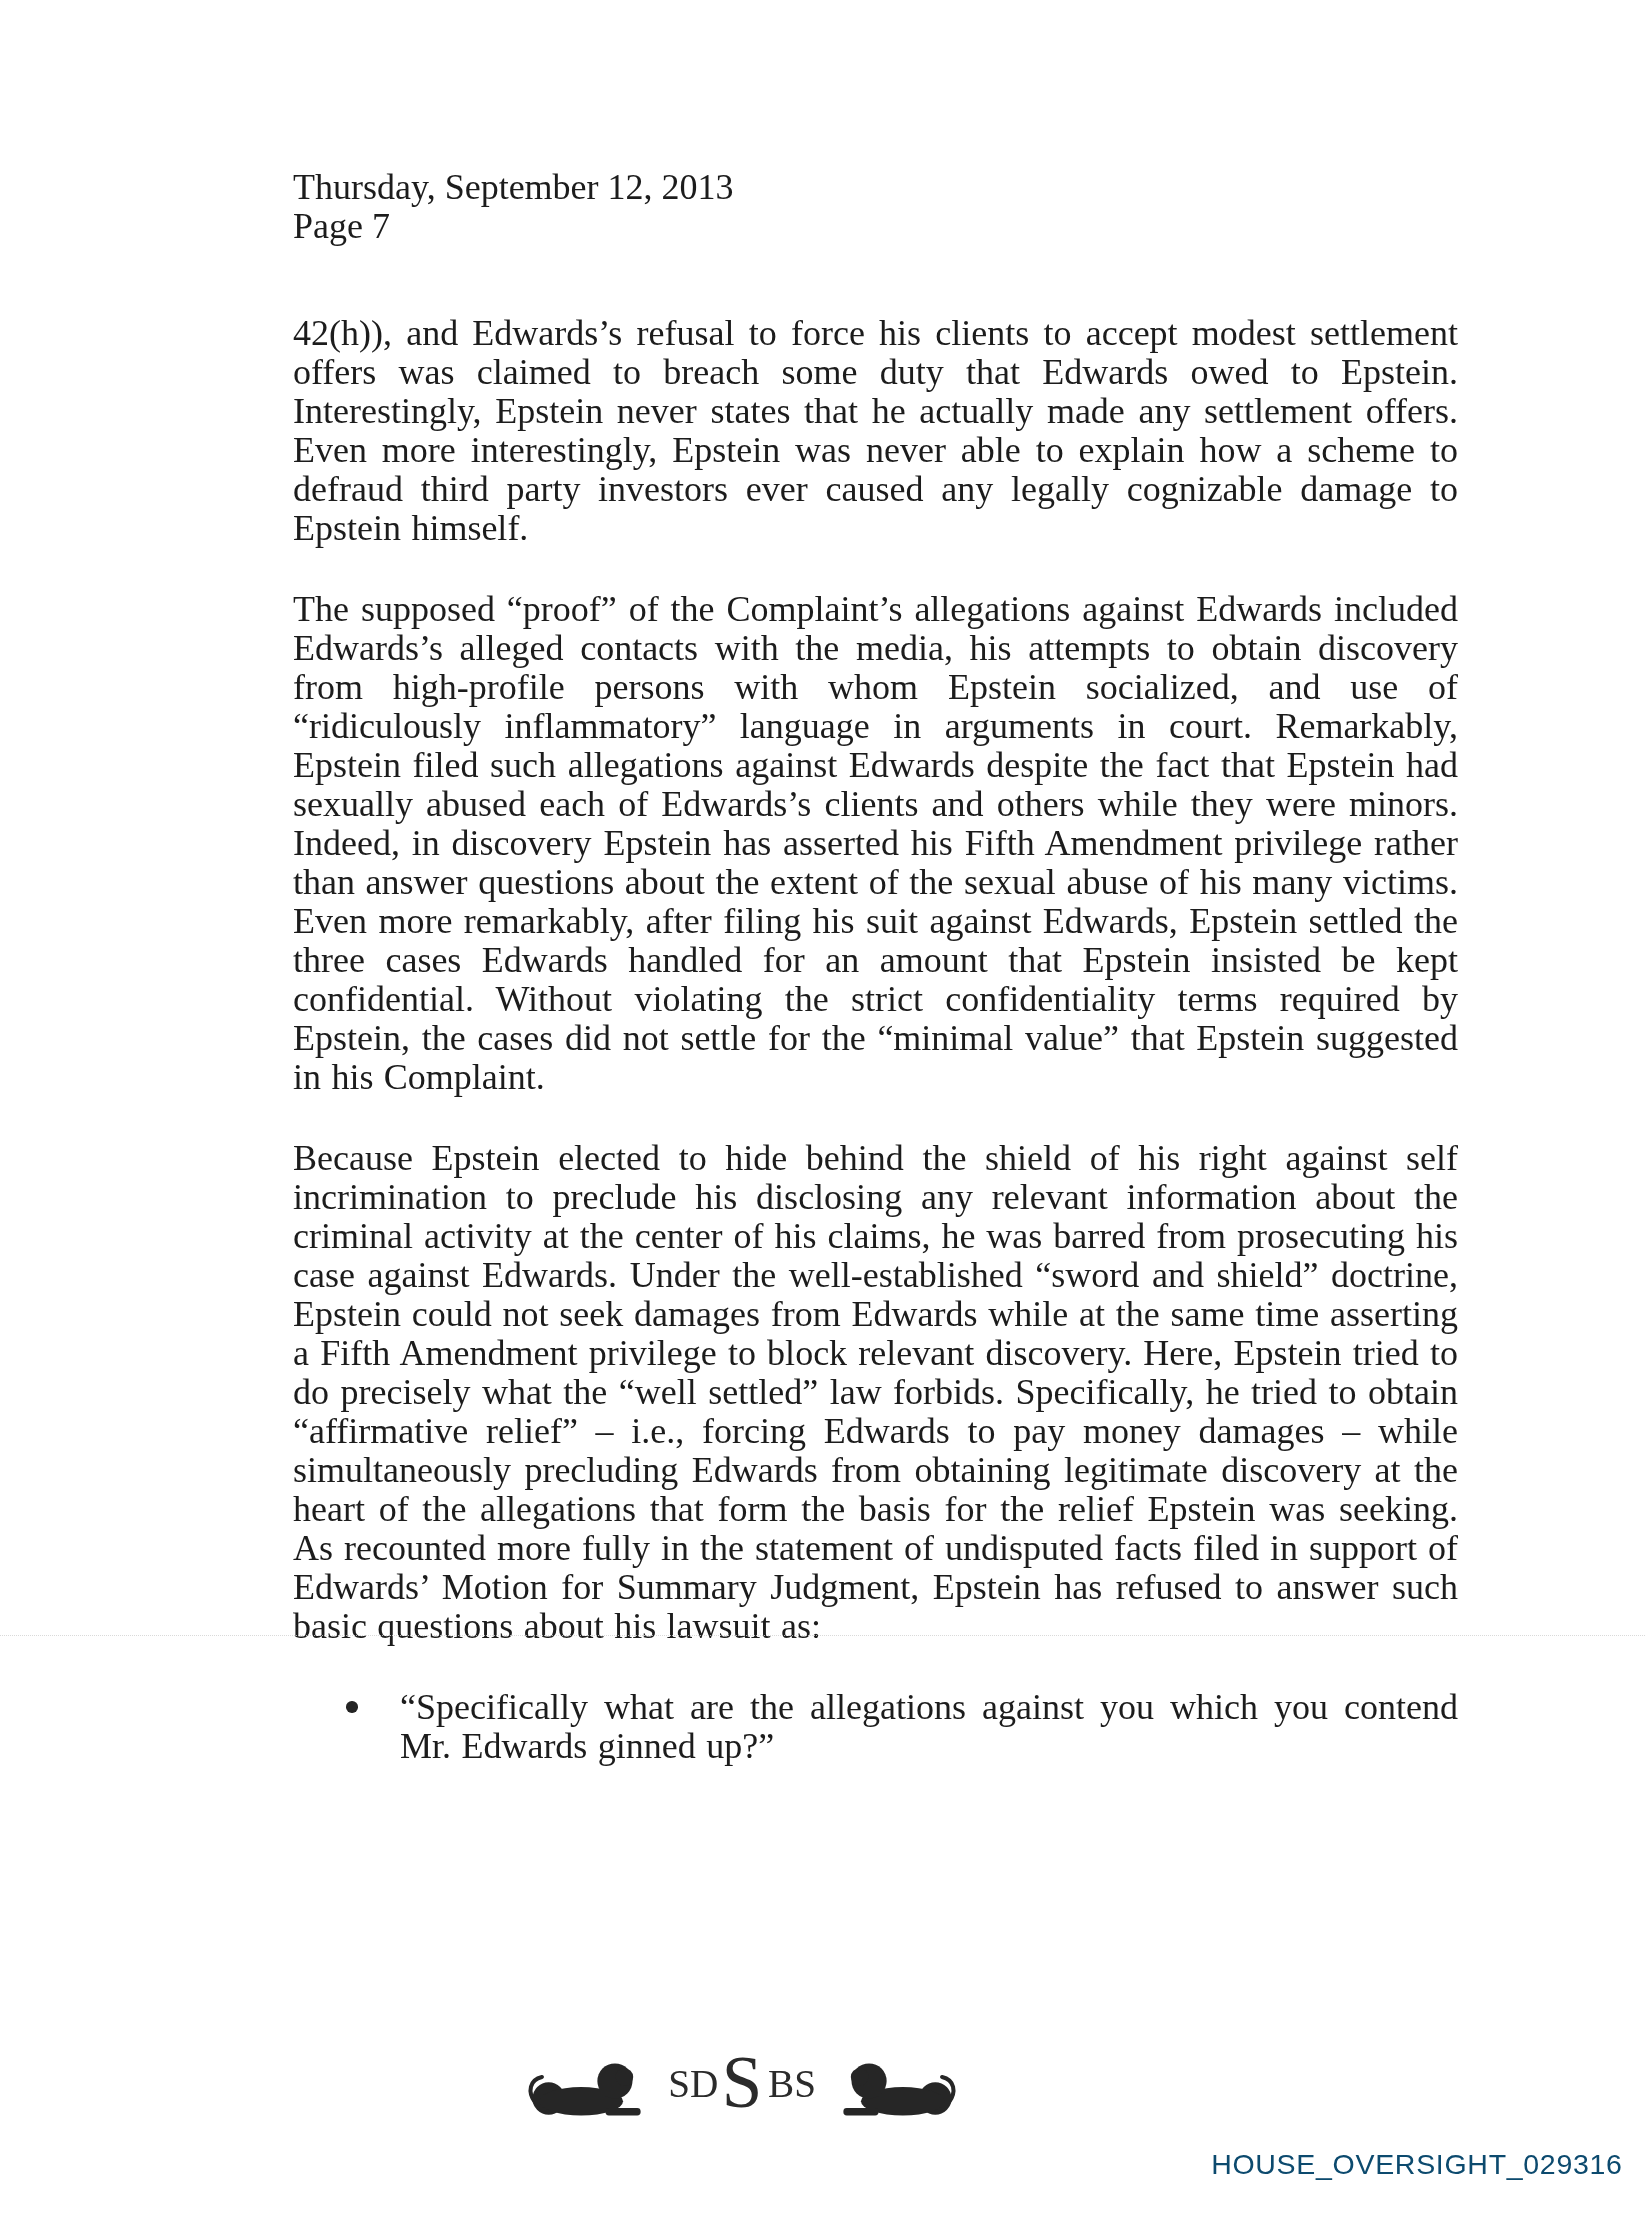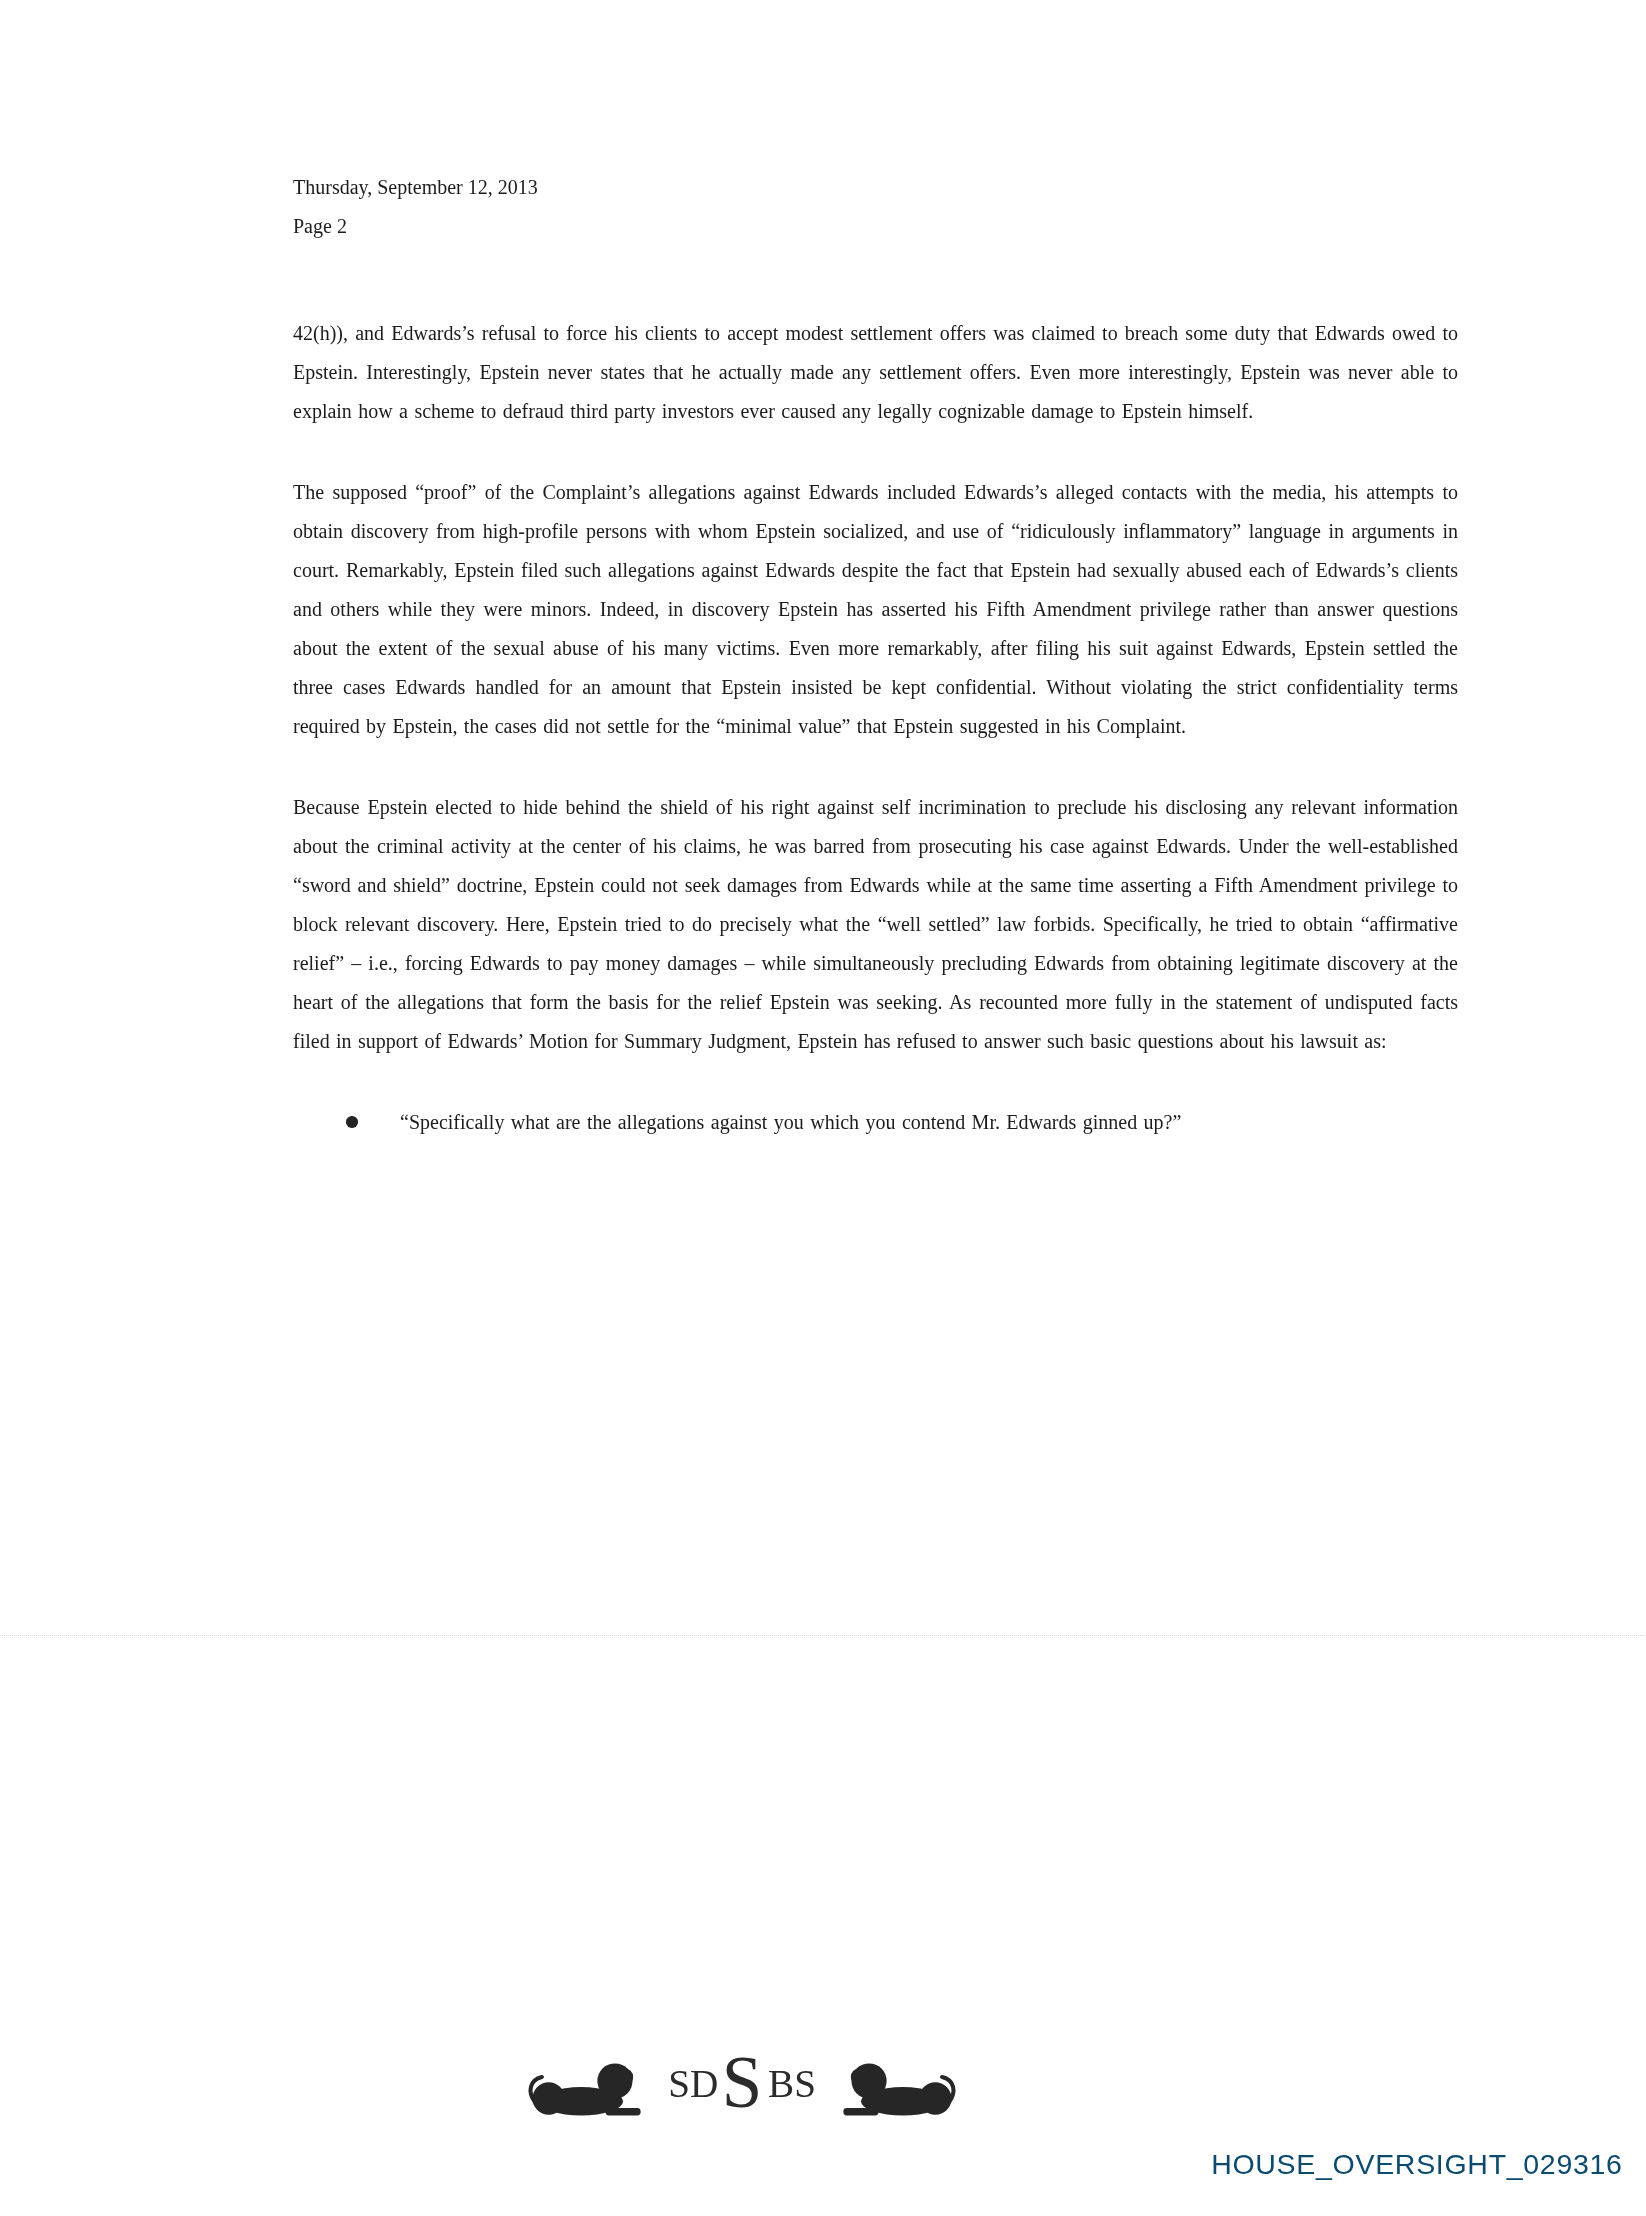--- a/index.html
+++ b/index.html
@@ -14,21 +14,21 @@
     background: #ffffff;
     font-family: "Liberation Serif", serif;
     color: #1c1c1c;
     overflow: hidden;
   }
   .content {
     position: absolute;
     left: 293px;
     top: 168px;
     width: 1165px;
-    font-size: 20px;
+    font-size: 36px;
     line-height: 39px;
   }
   .header {
     margin-bottom: 68px;
   }
   .header div {
     white-space: nowrap;
   }
   .content p {
     margin: 0 0 42px 0;
@@ -101,21 +101,21 @@
 </style>
 </head>
 <body>
 
 <div class="page">
 
   <div class="content">
 
     <div class="header">
       <div>Thursday, September 12, 2013</div>
-      <div>Page 2</div>
+      <div>Page 7</div>
     </div>
 
     <p>42(h)), and Edwards’s refusal to force his clients to accept modest settlement offers was claimed to breach some duty that Edwards owed to Epstein.  Interestingly, Epstein never states that he actually made any settlement offers.  Even more interestingly, Epstein was never able to explain how a scheme to defraud third party investors ever caused any legally cognizable damage to Epstein himself.</p>
     <p>The supposed “proof” of the Complaint’s allegations against Edwards included Edwards’s alleged contacts with the media, his attempts to obtain discovery from high-profile persons with whom Epstein socialized, and use of “ridiculously inflammatory” language in arguments in court.  Remarkably, Epstein filed such allegations against Edwards despite the fact that Epstein had sexually abused each of Edwards’s clients and others while they were minors. Indeed, in discovery Epstein has asserted his Fifth Amendment privilege rather than answer questions about the extent of the sexual abuse of his many victims. Even more remarkably, after filing his suit against Edwards, Epstein settled the three cases Edwards handled for an amount that Epstein insisted be kept confidential.  Without violating the strict confidentiality terms required by Epstein, the cases did not settle for the “minimal value” that Epstein suggested in his Complaint.</p>
     <p>Because Epstein elected to hide behind the shield of his right against self incrimination to preclude his disclosing any relevant information about the criminal activity at the center of his claims, he was barred from prosecuting his case against Edwards.  Under the well-established “sword and shield” doctrine, Epstein could not seek damages from Edwards while at the same time asserting a Fifth Amendment privilege to block relevant discovery.  Here, Epstein tried to do precisely what the “well settled” law forbids.  Specifically, he tried to obtain “affirmative relief” – i.e., forcing Edwards to pay money damages – while simultaneously precluding Edwards from obtaining legitimate discovery at the heart of the allegations that form the basis for the relief Epstein was seeking.  As recounted more fully in the statement of undisputed facts filed in support of Edwards’ Motion for Summary Judgment, Epstein has refused to answer such basic questions about his lawsuit as:</p>
 
     <ul class="bullets">
       <li>
         <span class="dot"></span>
         <span class="btext">“Specifically what are the allegations against you which you contend Mr. Edwards ginned up?”</span>

